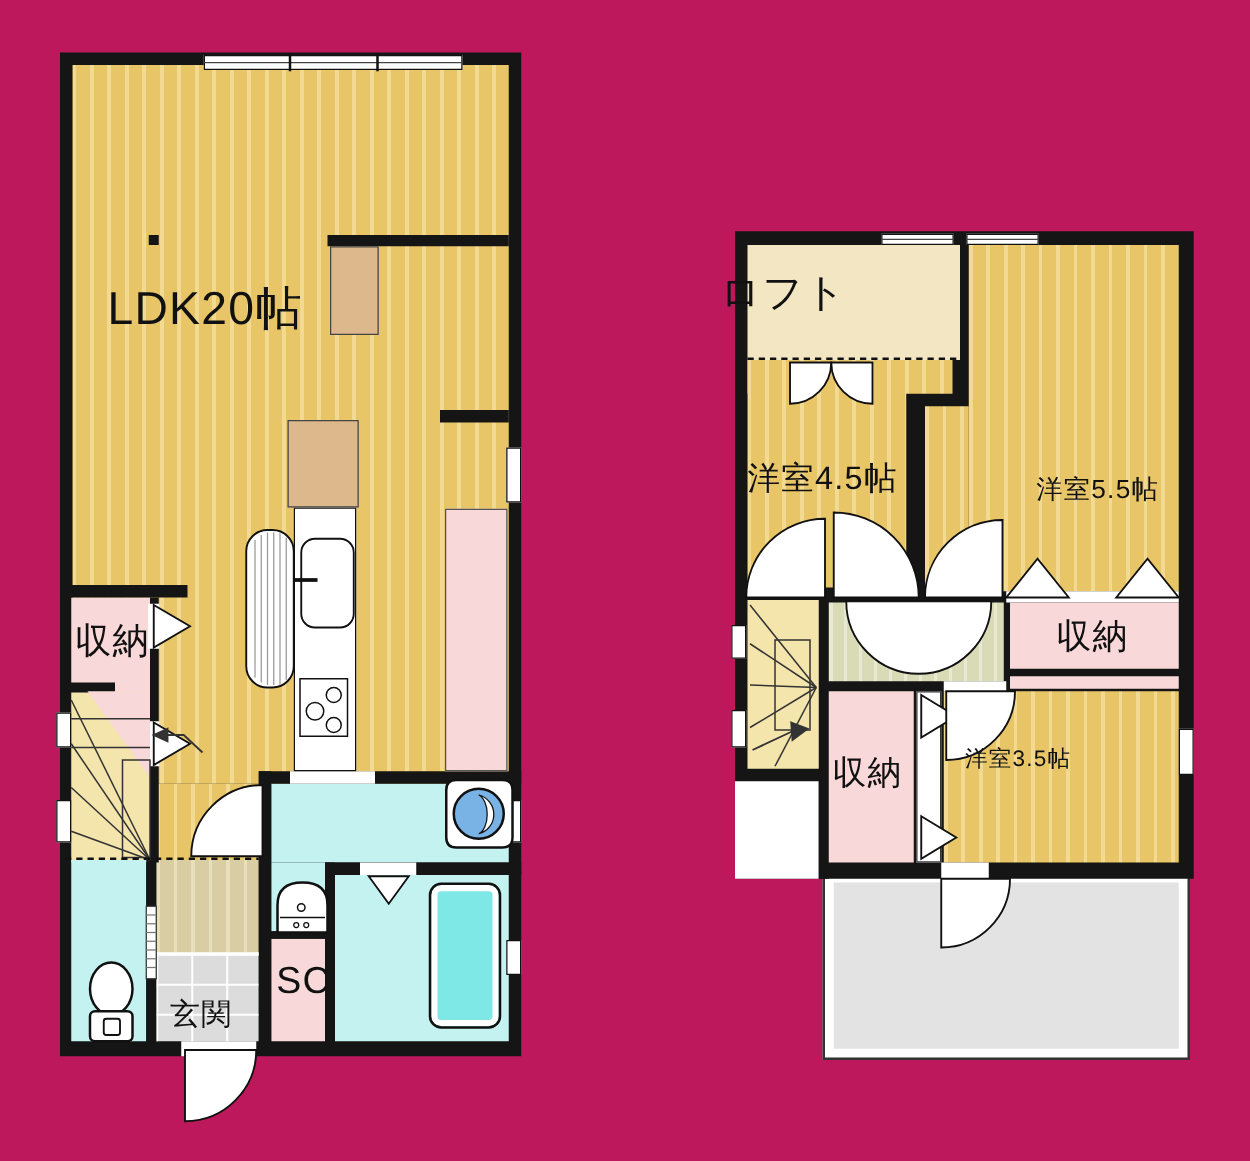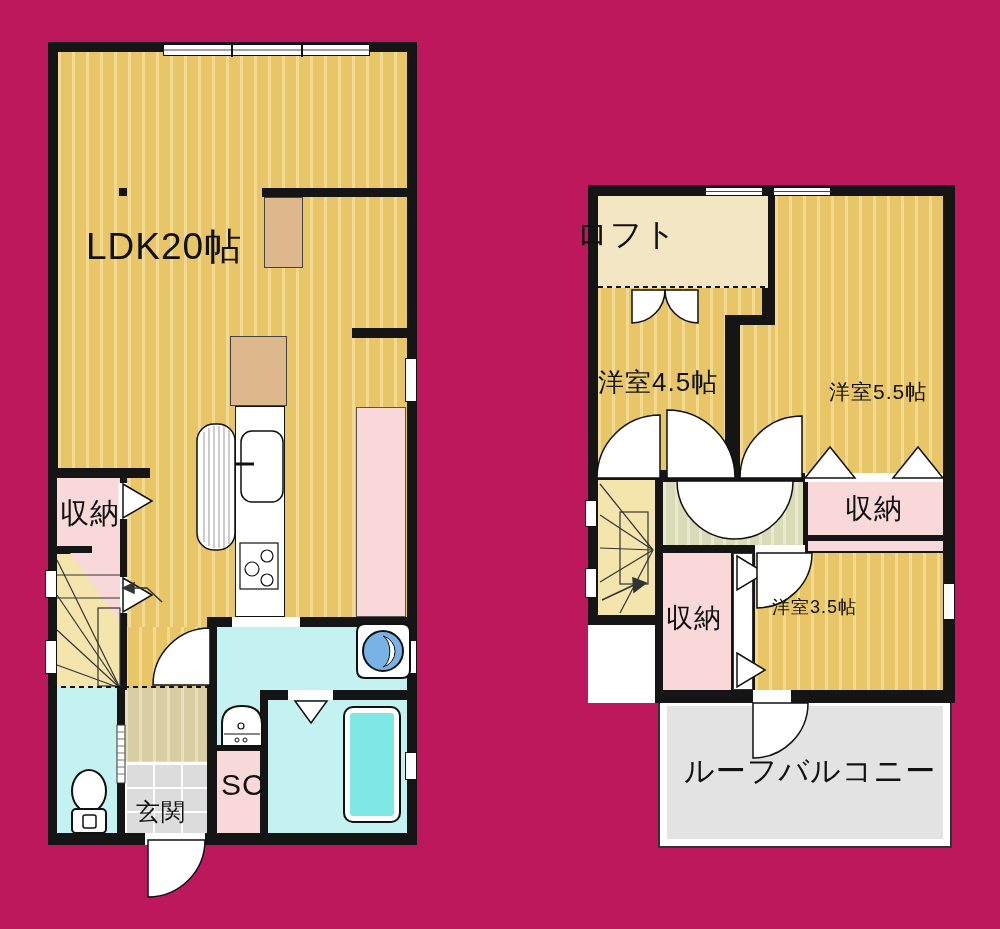--- a/index.html
+++ b/index.html
@@ -242,15 +242,14 @@
   <div class="lbl" style="left:60px;top:499px;font-size:29px;">収納</div>
   <div class="lbl" style="left:136px;top:800px;font-size:24px;">玄関</div>
   <div class="lbl" style="left:221px;top:770px;font-size:30px;">SC</div>
 
   <div class="lbl" style="left:576px;top:218px;font-size:32px;">ロフト</div>
   <div class="lbl" style="left:598px;top:369px;font-size:26px;">洋室4.5帖</div>
   <div class="lbl" style="left:788px;top:381px;font-size:21px;margin-left:41px;">洋室5.5帖</div>
   <div class="lbl" style="left:845px;top:495px;font-size:28px;">収納</div>
   <div class="lbl" style="left:666px;top:605px;font-size:27px;">収納</div>
   <div class="lbl" style="left:772px;top:598px;font-size:18px;">洋室3.5帖</div>
-  <div class="lbl" style="left:684px;top:756px;font-size:30px;">ルーフバルコニー</div>
 
 </div>
 
 </body></html>

